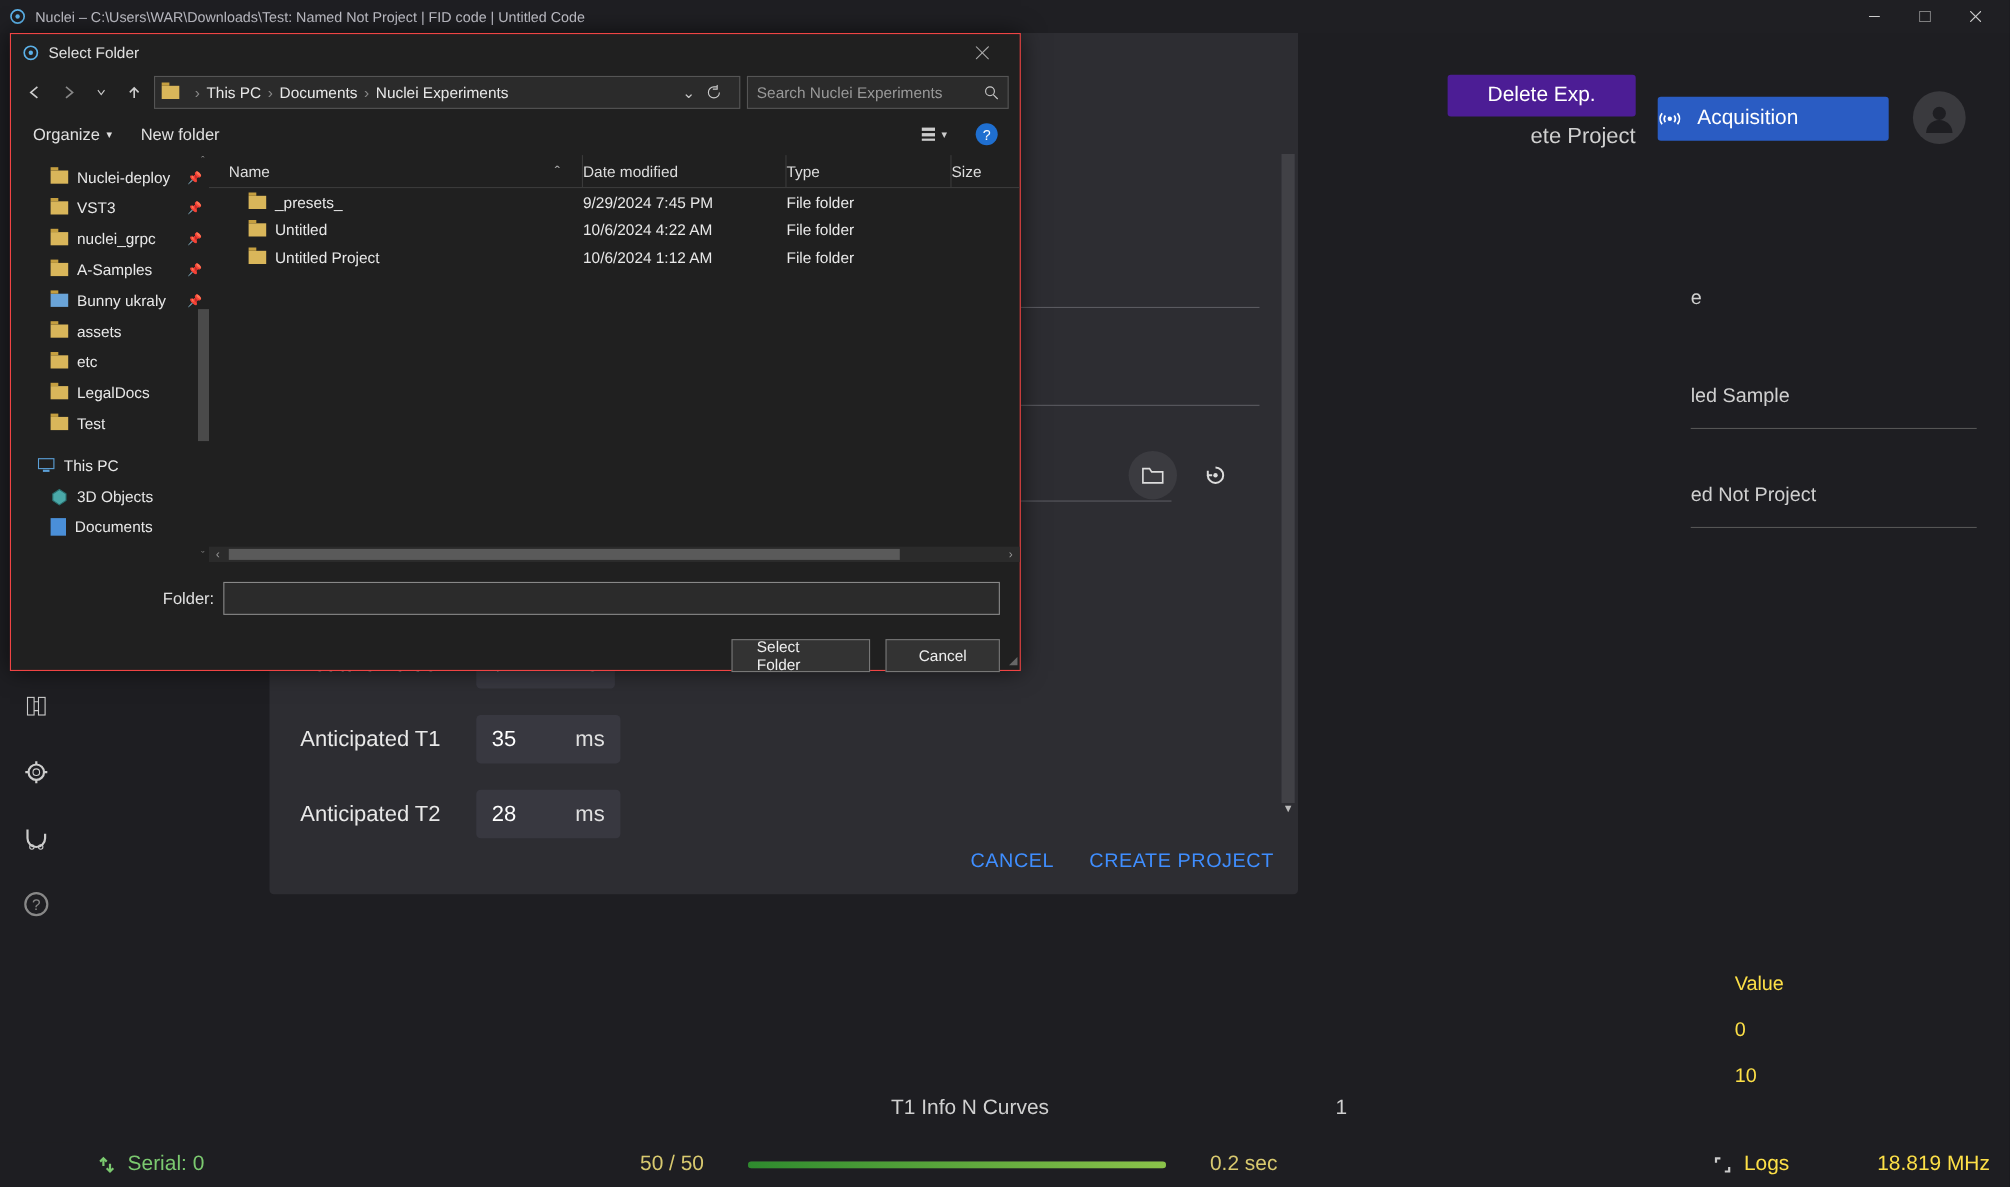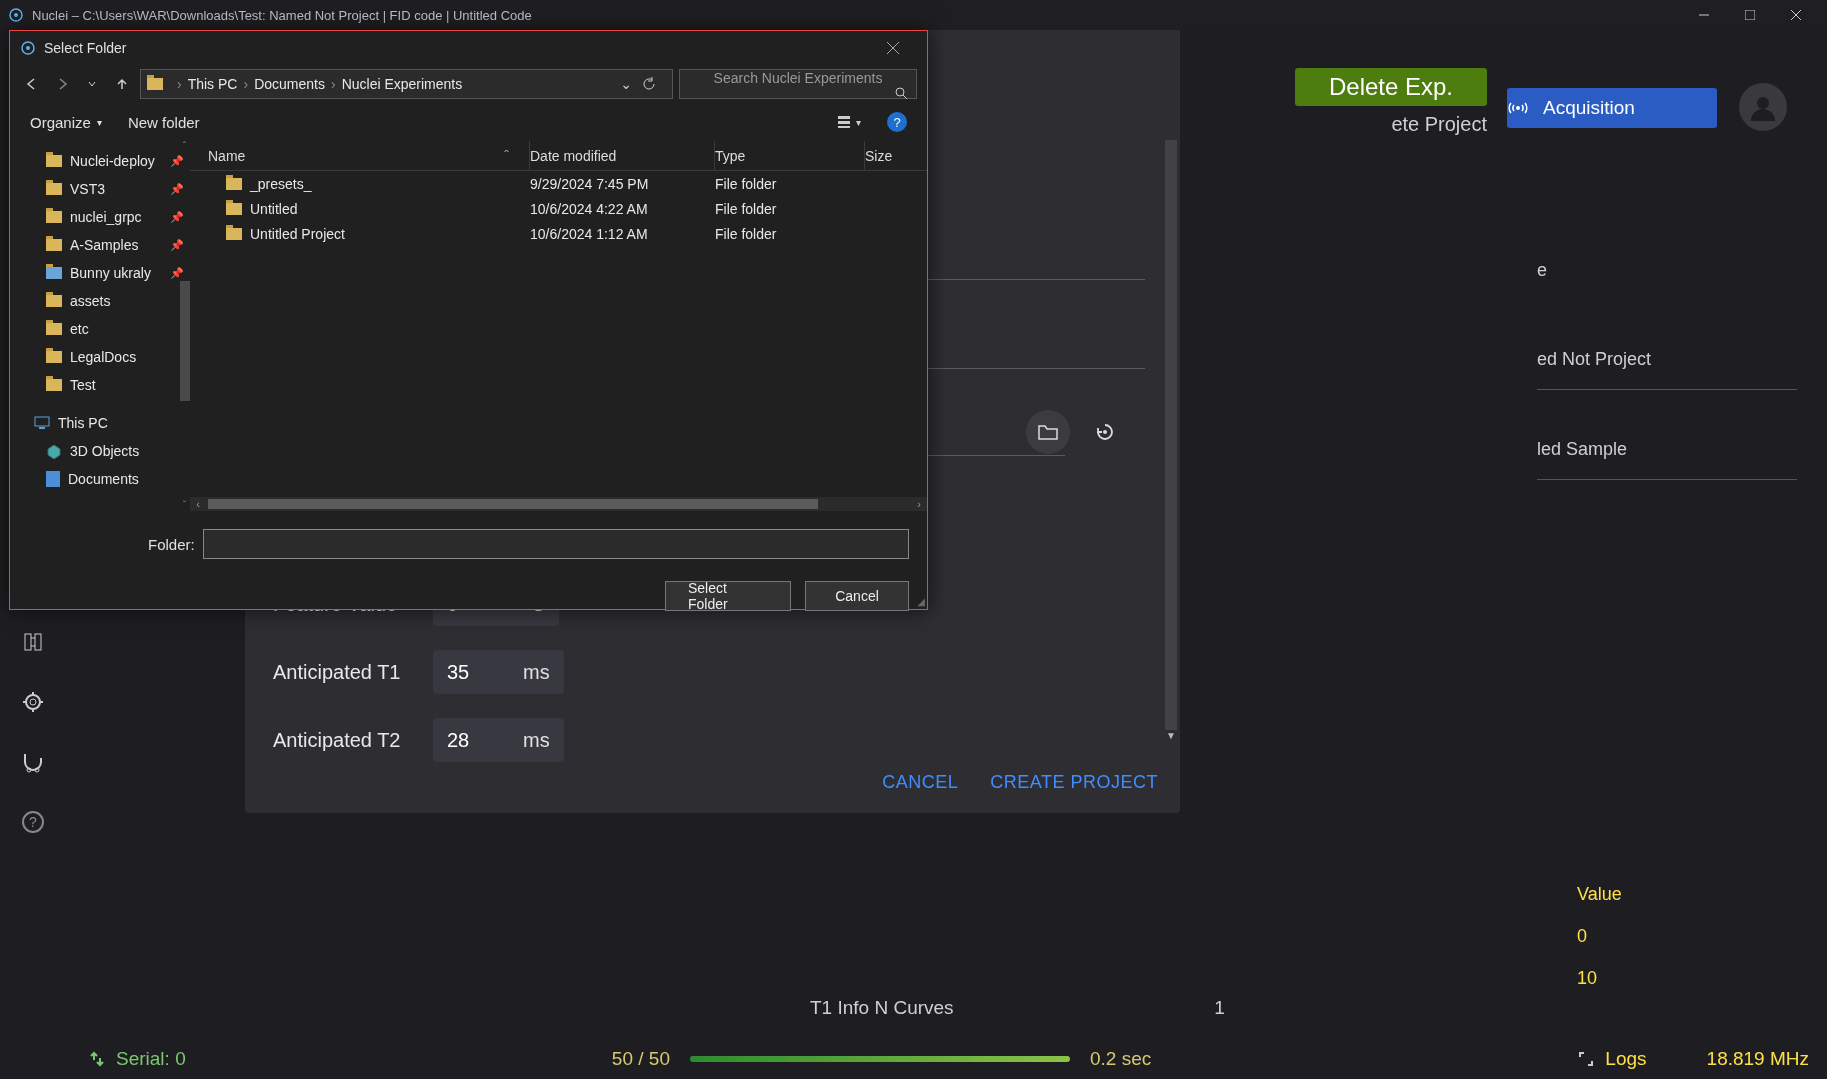--- a/index.html
+++ b/index.html
@@ -14,21 +14,21 @@
   
   
   .app-body { position: relative; width: 100%; height: calc(100% - 30px); background: #1e1e22; }
   
   
   .left-toolbar { position: absolute; left: 0; top: 0; width: 65px; height: calc(100% - 40px); background: #1e1e22; display: flex; flex-direction: column; align-items: center; padding-top: 540px; gap: 36px; }
   .left-toolbar .ticon { color: #d0d0d0; font-size: 22px; }
   
   
   .topbar-area { position: absolute; top: 28px; left: 0; right: 20px; height: 90px; }
-  .btn-red { position: absolute; right: 320px; top: 10px; width: 192px; height: 38px; background: #4d7c0f; color: #fff; border-radius: 3px; display: flex; align-items: center; justify-content: center; font-size: 24px; }
+  .btn-red { position: absolute; right: 320px; top: 10px; width: 171px; height: 38px; background: #4c1d95; color: #fff; border-radius: 3px; display: flex; align-items: center; justify-content: center; font-size: 19px; }
   .lbl-deleteproj { position: absolute; right: 320px; top: 55px; color: #d0d0d0; font-size: 20px; }
   .btn-acquisition { position: absolute; right: 90px; top: 30px; width: 210px; height: 40px; background: #2a5cc3; color: #fff; border-radius: 3px; display: flex; align-items: center; justify-content: flex-start; font-size: 19px; gap: 14px;}
   .avatar { position: absolute; right: 20px; top: 25px; width: 48px; height: 48px; border-radius: 50%; background: #3a3a3e; display:flex; align-items:center; justify-content:center; color:#1e1e22; }
   
   
   .cp-modal { position: absolute; left: 245px; top: 0; width: 935px; height: 783px; background: #2d2d32; border-radius: 0 0 4px 4px; padding: 0; }
   .cp-row { display: flex; align-items: center; margin-bottom: 24px; }
   .cp-label { width: 160px; font-size: 20px; color: #e8e8e8; }
   .cp-input-wrap { display: flex; align-items: center; background: #383840; border-radius: 4px; height: 44px; padding: 0 4px 0 14px; }
   .cp-input { background: transparent; border: none; color: #fff; font-size: 20px; width: 70px; outline: none; }
@@ -44,21 +44,21 @@
   .right-partial { position: absolute; right: 30px; top: 210px; width: 260px; color: #d0d0d0; font-size: 18px; }
   .right-partial .rline { height: 60px; display:flex; align-items:center; border-bottom: 1px solid #555; margin-bottom: 30px; padding-left: 0;}
   .right-partial .rline.nb { border-bottom: none; }
   
   .right-info { position:absolute; right:30px; bottom:80px; width:220px; color:#fde047; font-size:18px;}
   .right-info .irow { height:42px; display:flex; align-items:center;}
   
   .left-info { position:absolute; left:810px; bottom:60px; color:#d0d0d0; font-size:19px;}
   
   
-  .statusbar { position: absolute; bottom: 0; left: 70px; right: 0; height: 40px; display: flex; align-items: center; padding: 0 18px; font-size: 19px; color: #d0d0d0;}
+  .statusbar { position: absolute; bottom: 0; left: 70px; right: 0; height: 40px; display: flex; align-items: center; padding: 0 18px; font-size: 19px; color: #d0d0d0; gap: 20px;}
   .statusbar .seg { margin-right: 60px; display:flex; align-items:center; gap:10px;}
   .progressbar { width: 380px; height: 6px; background: #333; border-radius: 3px; position:relative; margin: 0 20px;}
   .progressbar::after { content:""; position:absolute; left:0; top:0; height:100%; width:100%; background: linear-gradient(to right,#2e8b2e,#8bc34a); border-radius:3px;}
   .sb-green { color:#7bc96f; }
   .sb-yellow { color:#d8c96f; }
   .sb-blue { color:#fde047; }
   .sb-flex { flex:1;}
   
   
   .sf-dialog { position: absolute; left: 9px; top: 0px; width: 919px; height: 580px; background: #202020; box-shadow: 0 0 20px rgba(0,0,0,0.6); z-index: 100; border: 1px solid #ef4444; }
@@ -68,21 +68,21 @@
   .sf-titlebar-spacer { flex:1; }
   .sf-close { width:30px; text-align:center; color:#aaa; }
   
   .sf-navrow { height: 38px; display:flex; align-items:center; padding: 0 10px; gap: 6px;}
   .sf-navbtn { width:24px; height:24px; display:flex; align-items:center; justify-content:center; color:#ccc;}
   .sf-breadcrumb { flex:1; height:30px; background:#2b2b2b; border:1px solid #555; display:flex; align-items:center; padding:0 6px; gap:6px; font-size:14px;}
   .sf-bc-sep { color:#888; }
   .sf-bc-item { color:#e8e8e8; }
   .sf-bc-caret { margin-left:auto; margin-right:4px; color:#ccc;}
   .sf-refresh { width:24px; color:#ccc; text-align:center;}
-  .sf-search { width:238px; height:30px; background:#2b2b2b; border:1px solid #555; display:flex; align-items:center; padding:0 8px; font-size:14px; color:#999;flex-direction:column;}
+  .sf-search { width:238px; height:30px; background:#2b2b2b; border:1px solid #555; display:flex; align-items:center; padding:0 8px; font-size:14px; color:#999;}
   .sf-search .sicon { margin-left:auto; color:#ccc;}
   
   .sf-toolbar { height: 38px; display:flex; align-items:center; padding:0 20px; gap:26px;}
   .sf-tool-text { font-size:15px; color:#e0e0e0; display:flex; align-items:center; gap:6px; }
   .sf-tool-spacer { flex:1; }
   .sf-view-icon { color:#ccc; display:flex; align-items:center; gap:4px;}
   .sf-help-icon { width:20px; height:20px; border-radius:50%; background:#1f6fd0; color:#fff; font-size:13px; display:flex; align-items:center; justify-content:center;}
   
   .sf-body { display:flex; height: 370px; }
   .sf-nav { width:180px; border-right: none; padding-top:6px; overflow:hidden; position:relative;}
@@ -265,22 +265,22 @@
       <div class="cp-btn-text">CANCEL</div>
       <div class="cp-btn-text">CREATE PROJECT</div>
     </div>
 
     <div class="modal-scroll"></div>
     <div class="modal-scroll-tri">▼</div>
   </div>
 
   <div class="right-partial">
     <div class="rline nb">e</div>
+    <div class="rline">led Sample</div>
     <div class="rline" style="margin-top:30px;">ed Not Project</div>
-    <div class="rline">led Sample</div>
   </div>
   <div class="right-info">
     <div class="irow" style="font-weight:500;">Value</div>
     <div class="irow">0</div>
     <div class="irow">10</div>
   </div>
   <div class="left-info">
     <span>T1 Info N Curves</span>
     <span style="display:inline-block; width:250px;"></span>
     <span>1</span>

